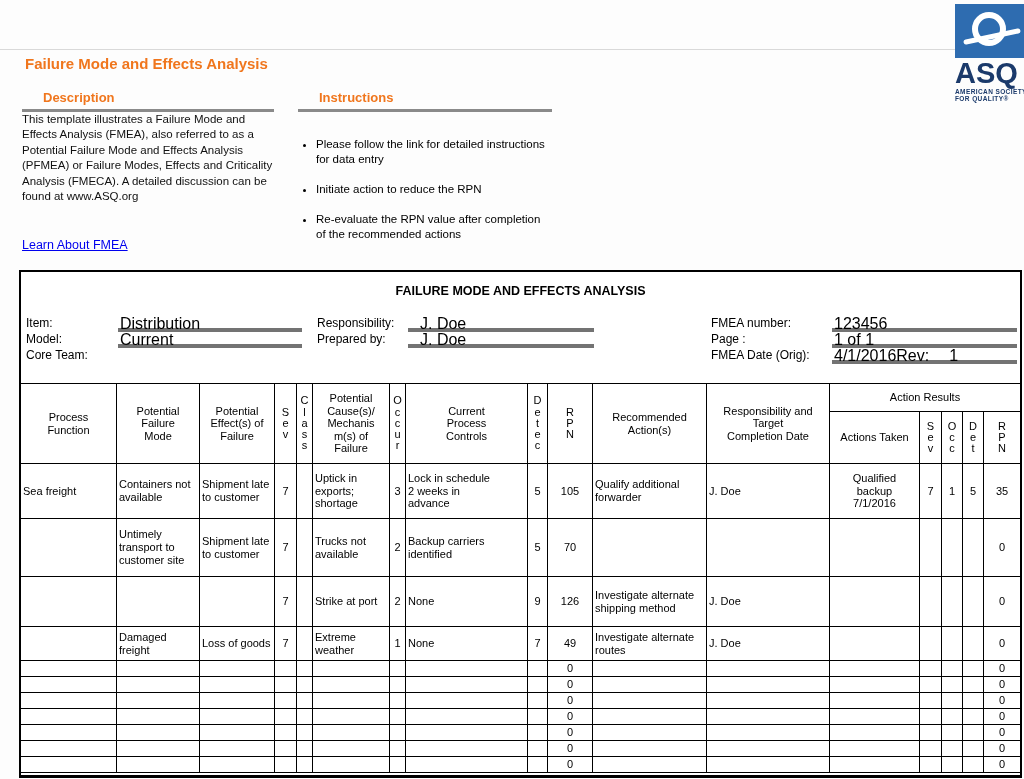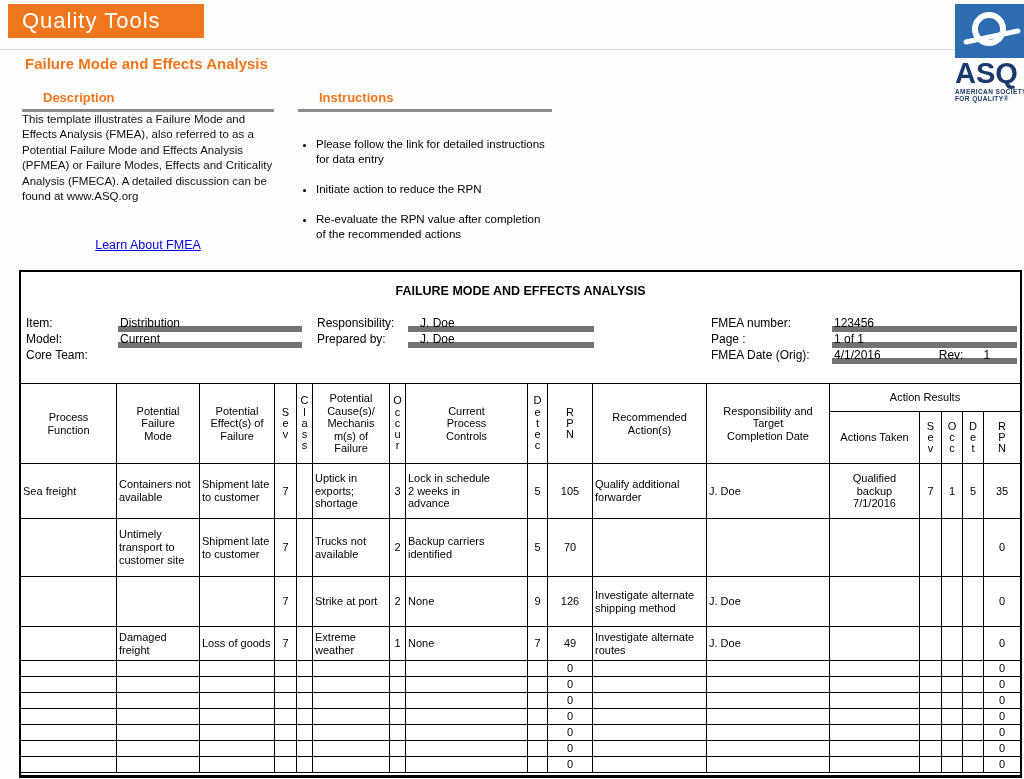--- a/index.html
+++ b/index.html
@@ -25,58 +25,55 @@
   .logo-small{font-size:6.5px;font-weight:bold;color:var(--logo-navy);letter-spacing:.4px;line-height:1.15;}
 
   
   .col{position:absolute;top:90px;}
   .col-desc{left:22px;width:252px;}
   .col-instr{left:298px;width:254px;}
   .col-learn{left:593px;width:330px;}
   .sec-head{font-size:13px;font-weight:bold;color:var(--accent);margin-left:21px;}
   .sec-bar{height:3px;background:#8a8a8a;margin-top:4px;}
   .sec-body{font-size:11.5px;line-height:1.34;color:#111;}
-  .sec-link{position:absolute;top:148px;left:0;width:100%;text-align:center;font-size:12.5px;}
+  .sec-link{position:absolute;top:148px;left:0;width:100%;font-size:12.5px;}
   .sec-link a{color:var(--link);text-decoration:underline;}
   .bullets{margin-top:25px;padding-left:18px;font-size:11.5px;line-height:1.3;}
   .bullets li{margin-bottom:15px;}
 
   
   .main-box{position:absolute;left:19px;top:270px;width:1003px;height:508px;
     border:2px solid #000;border-bottom:3px solid #000;background:#fff;}
   .form-title{position:absolute;top:12px;left:0;right:0;text-align:center;font-size:12.5px;font-weight:bold;}
   .flabel{position:absolute;font-size:12px;height:15px;line-height:15px;white-space:nowrap;}
-  .fvalue{position:absolute;font-size:12px;height:16px;line-height:15px;white-space:nowrap;
-    border-bottom:6px solid #737373;padding-left:2px;}
+  .fvalue{position:absolute;font-size:16px;height:16px;line-height:15px;white-space:nowrap;
+    border-bottom:4px solid #737373;padding-left:2px;}
   .indent{padding-left:12px;}
   .revwrap{display:flex;}
-  .revwrap .rev-label{margin-left:58px;}
+  .revwrap .rev-label{}
   .revwrap .rev-value{margin-left:20px;}
 
   
   table.fmea{position:absolute;left:-1px;top:111px;width:1000px;border-collapse:collapse;table-layout:fixed;}
   .fmea th,.fmea td{border:1px solid #000;font-size:11px;font-weight:normal;
     vertical-align:middle;white-space:pre-line;overflow:hidden;padding:1px 2px;line-height:1.18;}
   .fmea th{text-align:center;line-height:1.15;}
   .fmea th.vcol{line-height:1.03;padding:0;}
   .fmea tr.h1{height:28px;} .fmea tr.h2{height:52px;}
   
   .fmea td:nth-child(4),.fmea td:nth-child(5),.fmea td:nth-child(7),
   .fmea td:nth-child(9),.fmea td:nth-child(10),.fmea td:nth-child(13),
   .fmea td:nth-child(14),.fmea td:nth-child(15),.fmea td:nth-child(16),
   .fmea td:nth-child(17){text-align:center;}
 </style>
 </head>
 <body>
 
 <div class="page">
 
-  <div class="banner">
-    <span>Quality Tools</span>
-  </div>
   <div class="toprule"></div>
   <div class="page-title">Failure Mode and Effects Analysis</div>
 
   <div class="logo">
     <div class="logo-sq">
       <div class="q-ring"></div>
       <div class="q-tail"></div>
     </div>
     <div class="logo-asq">ASQ</div>
     <div class="logo-small">AMERICAN SOCIETY</div>

